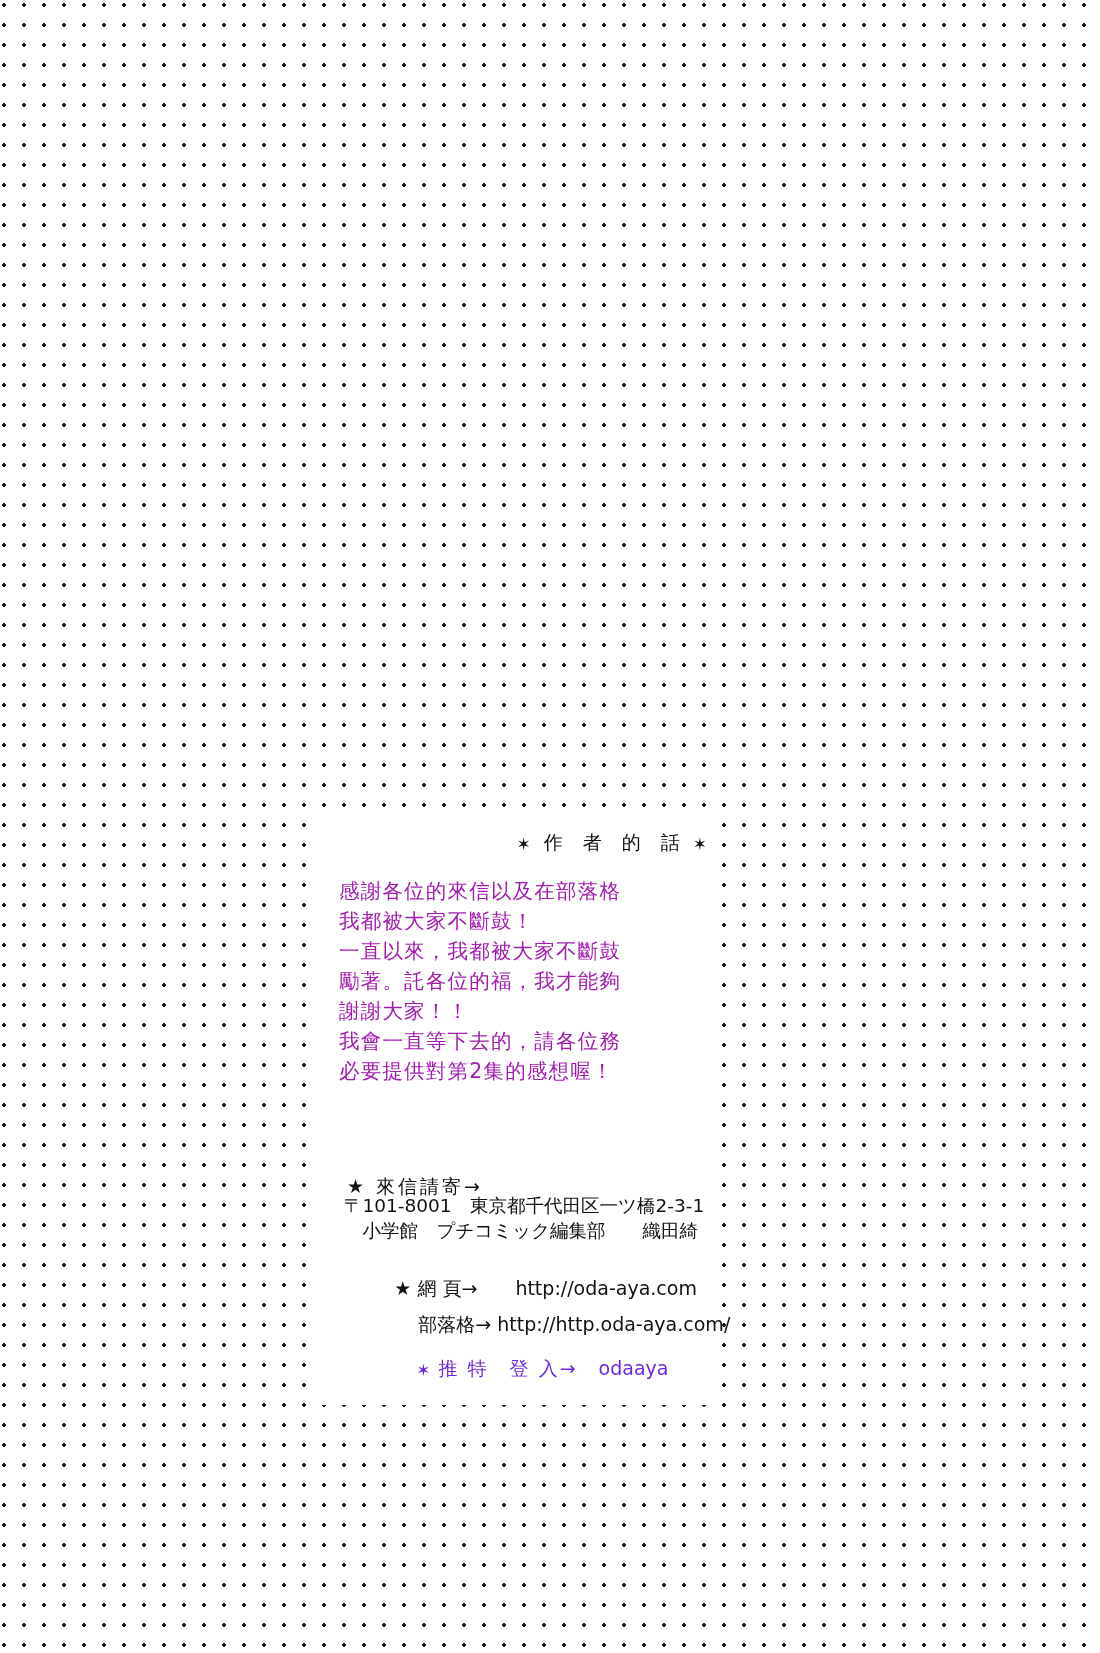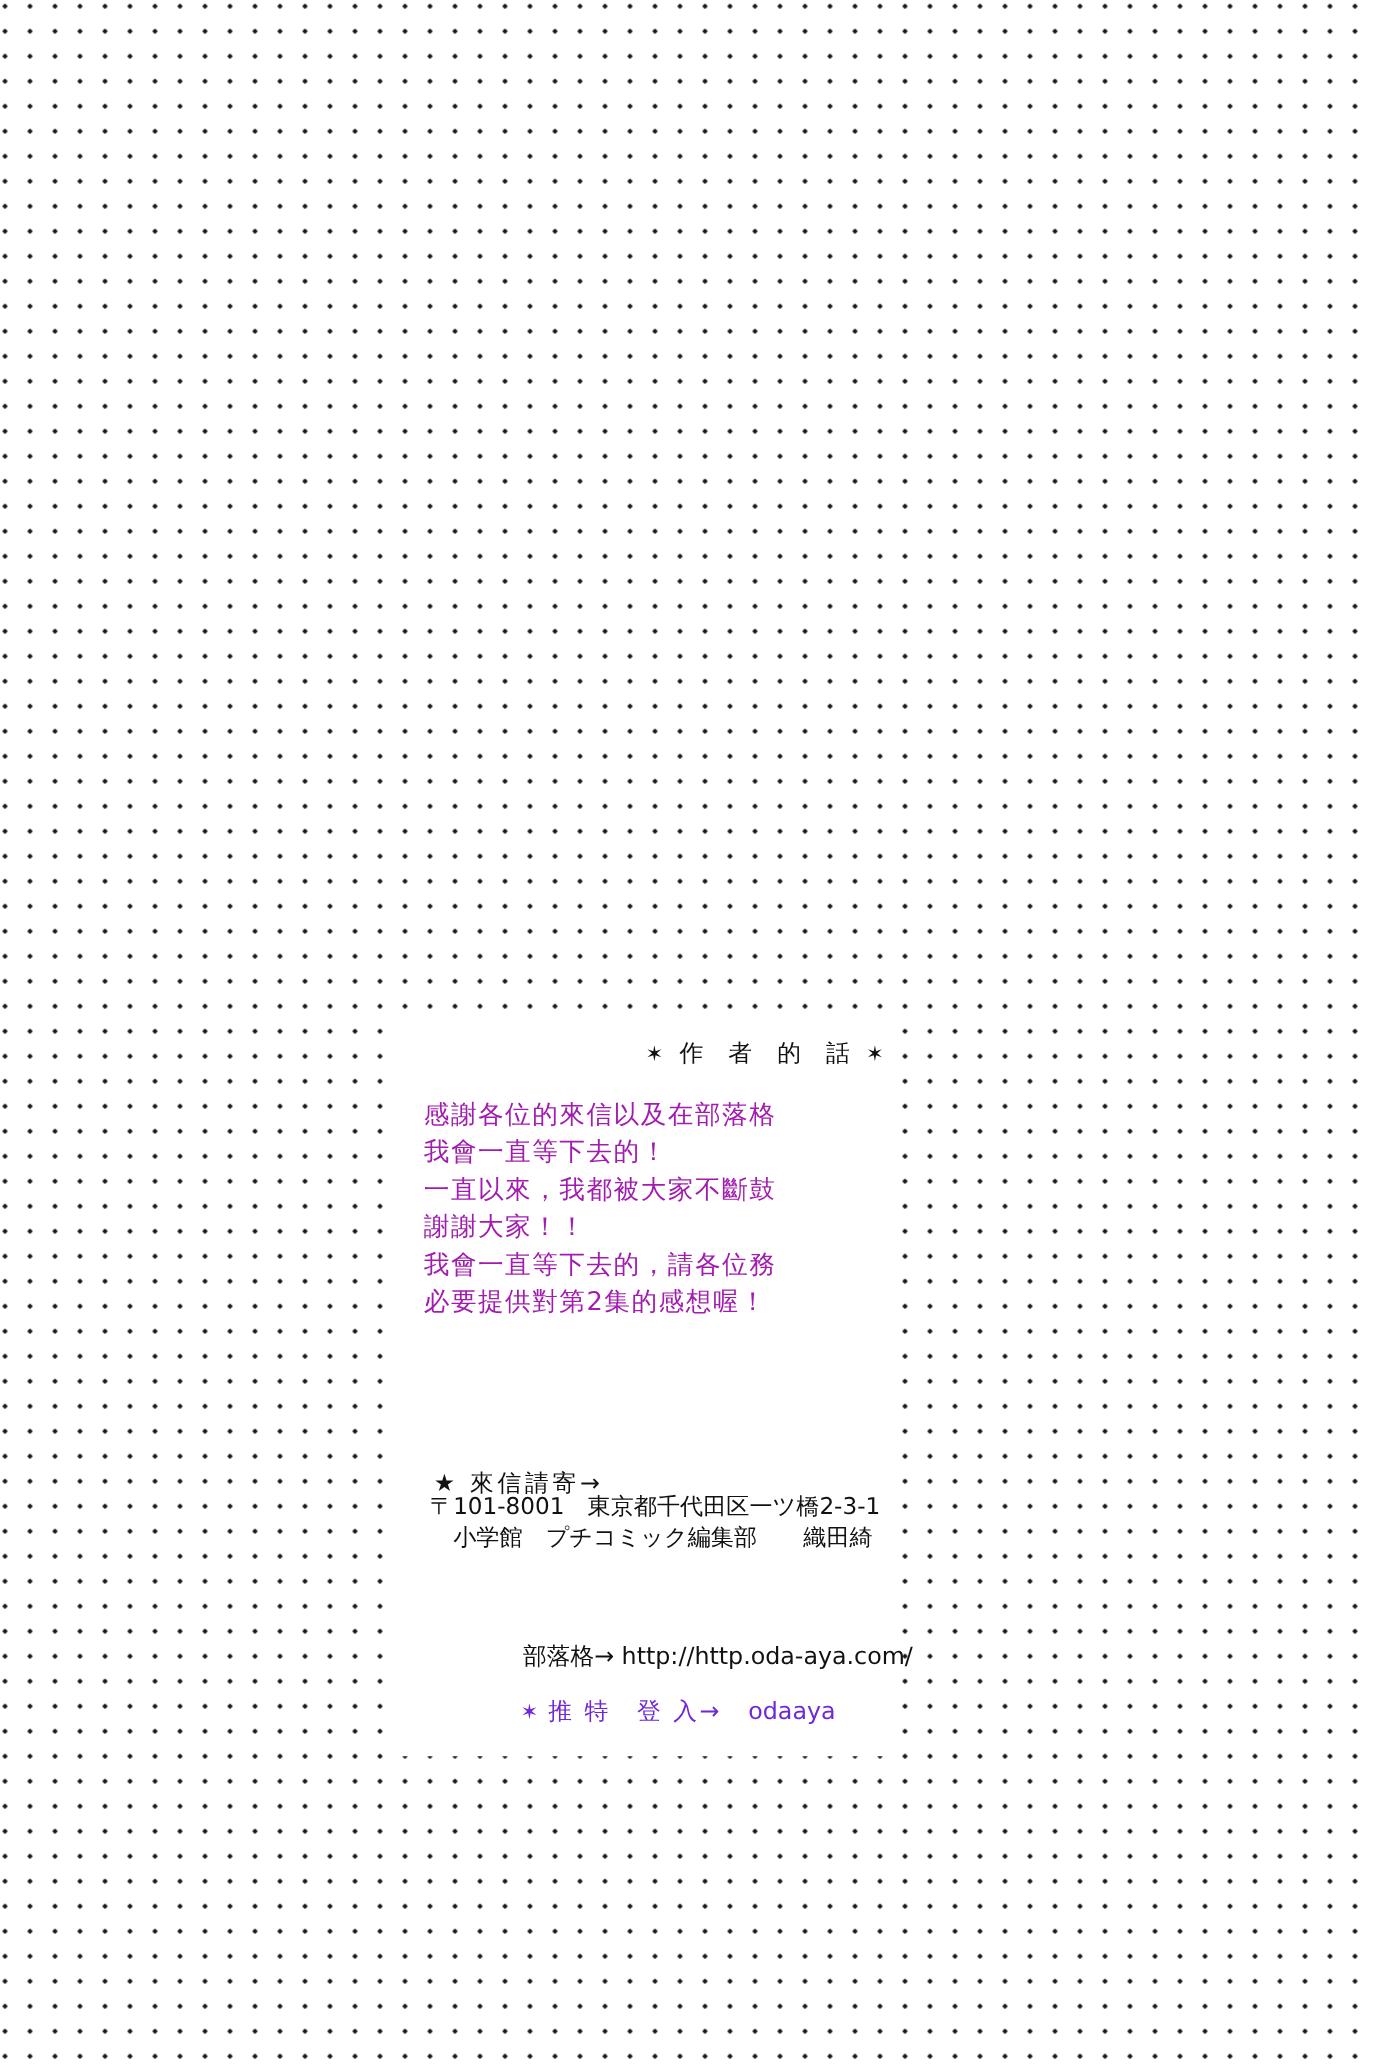--- a/index.html
+++ b/index.html
@@ -129,34 +129,38 @@
 
   <div id="note-panel">
     <div class="note-inner">
 
       <div class="note-heading">
         <span class="star">✶</span><span>作 者 的 話</span><span class="star">✶</span>
       </div>
 
       <div class="body-block">
         <div>感謝各位的來信以及在部落格</div>
-        <div>我會一直等下去的！</div>
+        <div>我都被大家不斷鼓！</div>
         <div>一直以來，我都被大家不斷鼓</div>
+        <div>勵著。託各位的福，我才能夠</div>
         <div>謝謝大家！！</div>
         <div>我會一直等下去的，請各位務</div>
         <div>必要提供對第2集的感想喔！</div>
       </div>
 
       <div class="mail-head">★ 來信請寄→</div>
 
       <div class="address">
         <div>〒101-8001　東京都千代田区一ツ橋2-3-1</div>
         <div>　小学館　プチコミック編集部　　織田綺</div>
       </div>
 
+      <div class="web-row">
+        <span>★ 網 頁→</span><span>　　</span><span class="web-url">http://oda-aya.com</span>
+      </div>
 
       <div class="blog-row">
         <span>部落格→</span><span> </span><span class="web-url">http://http.oda-aya.com/</span>
       </div>
 
       <div class="twitter-row">
         <span class="star">✶</span><span>推 特　登 入→</span><span>　</span><span class="twitter-handle">odaaya</span>
       </div>
 
     </div>

